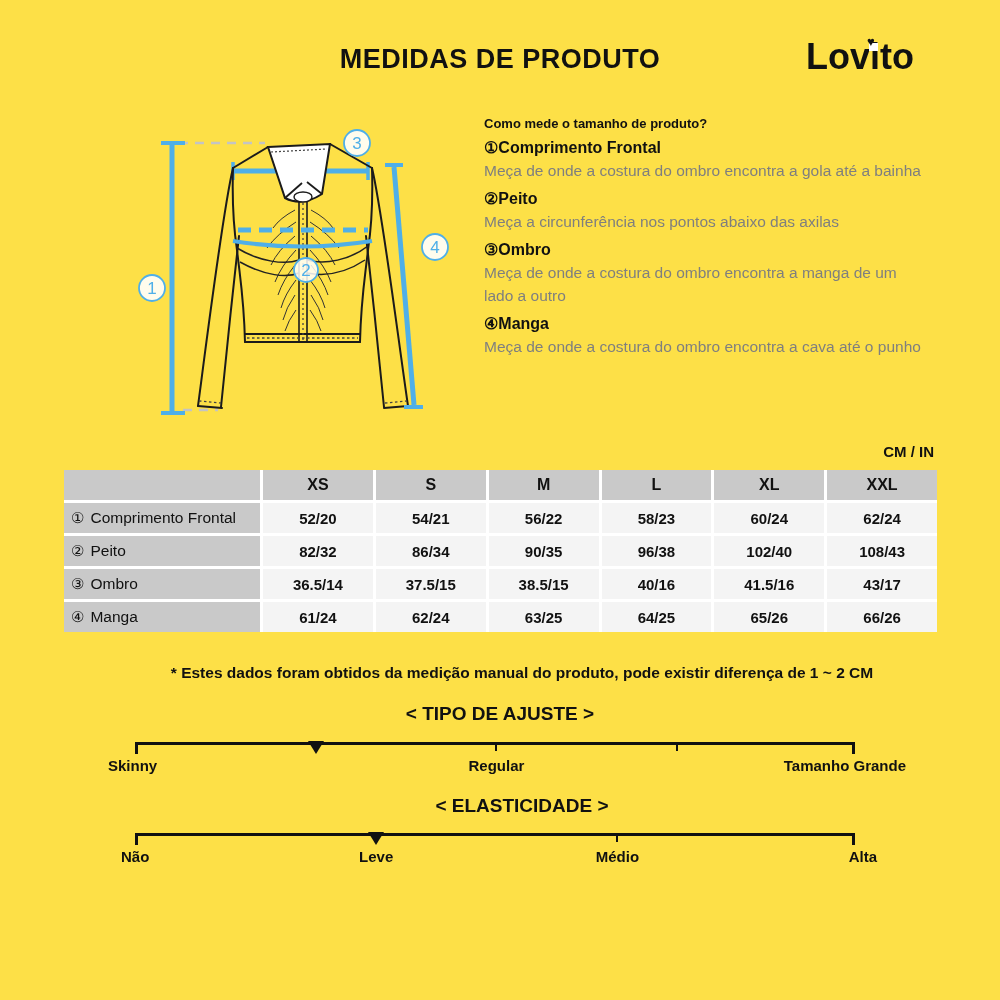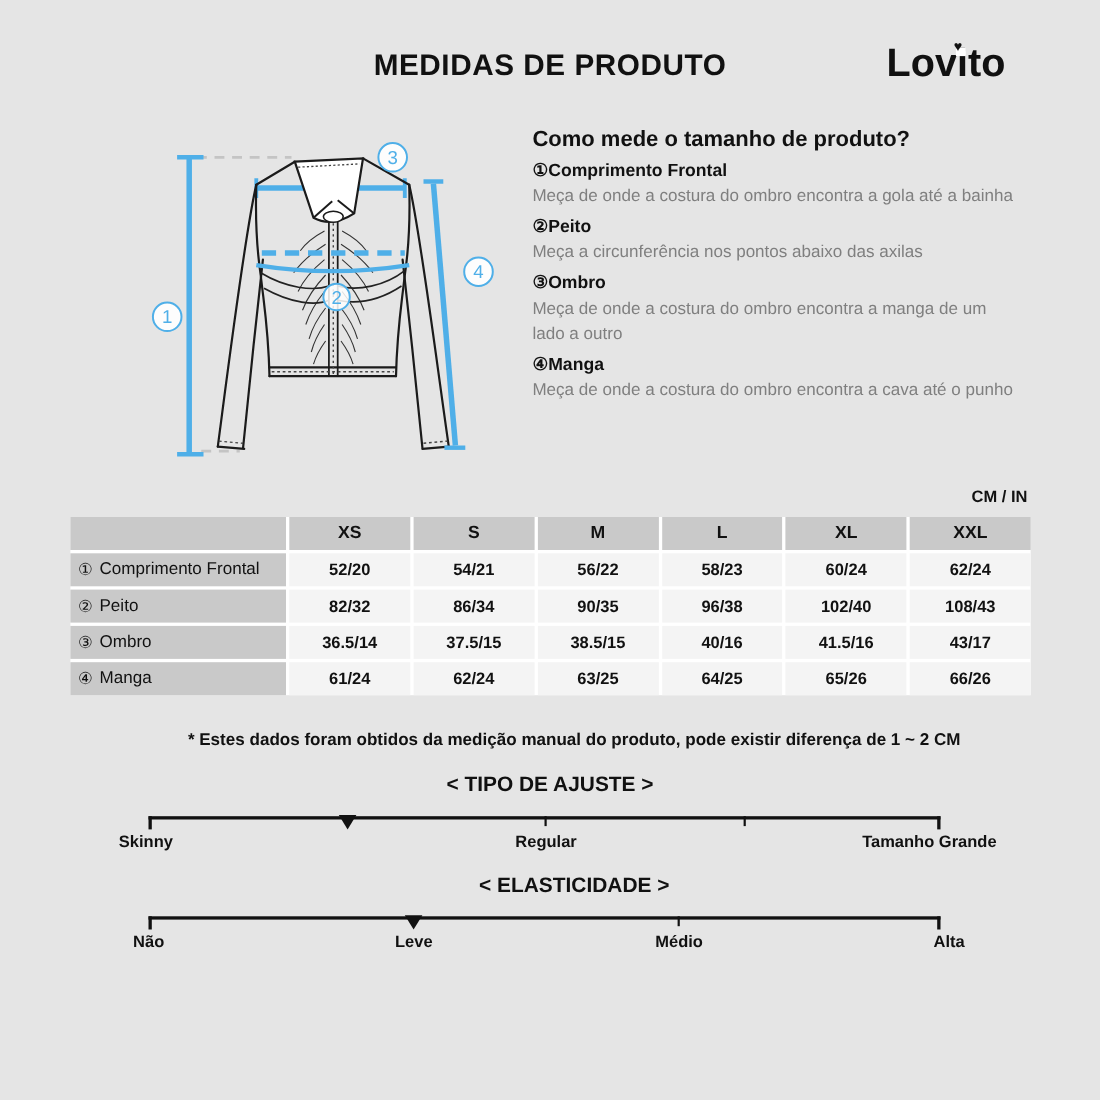--- a/index.html
+++ b/index.html
@@ -1,31 +1,31 @@
 <!DOCTYPE html>
 <html><head>
 <meta charset="utf-8">
 <style>
   html,body{margin:0;padding:0;background:#fff;}
-  .page{position:relative;width:1000px;height:1000px;background:#e5e5e5;overflow:hidden;
+  .page{position:relative;width:1000px;height:1000px;background:#fde047;overflow:hidden;
         font-family:"Liberation Sans", sans-serif;color:#111;}
 
   
   .title{position:absolute;left:0;right:0;top:44px;text-align:center;
          font-size:27px;font-weight:bold;letter-spacing:.5px;}
   .logo{position:absolute;left:806px;top:36px;font-size:36px;font-weight:bold;letter-spacing:0px;}
   .logo .heart-patch{position:absolute;left:63px;top:7px;width:9px;height:8px;background:#fff;}
   .logo .heart{position:absolute;left:61px;top:-2px;font-size:13px;color:#111;}
 
   
   .figure{position:absolute;left:75px;top:110px;width:400px;height:330px;}
 
   
   .guide{position:absolute;left:484px;top:116px;width:440px;}
-  .g-heading{font-size:20px;font-weight:bold;margin:0 0 0 0;}
+  .g-heading{font-size:13px;font-weight:bold;margin:0 0 0 0;}
   .g-head{font-size:16px;font-weight:bold;line-height:23px;margin-top:5px;}
   .g-desc{font-size:15.5px;line-height:23px;color:#7f7f7f;}
 
   
   .units{position:absolute;right:66px;top:443px;font-size:15px;font-weight:bold;}
   .tbl{position:absolute;left:64px;top:470px;width:873px;
        display:grid;grid-template-columns:196px repeat(6,1fr);
        grid-auto-rows:30px;gap:3px;background:#fff;}
   .th{background:#c9c9c9;display:flex;align-items:center;justify-content:center;
       font-size:16px;font-weight:bold;}

